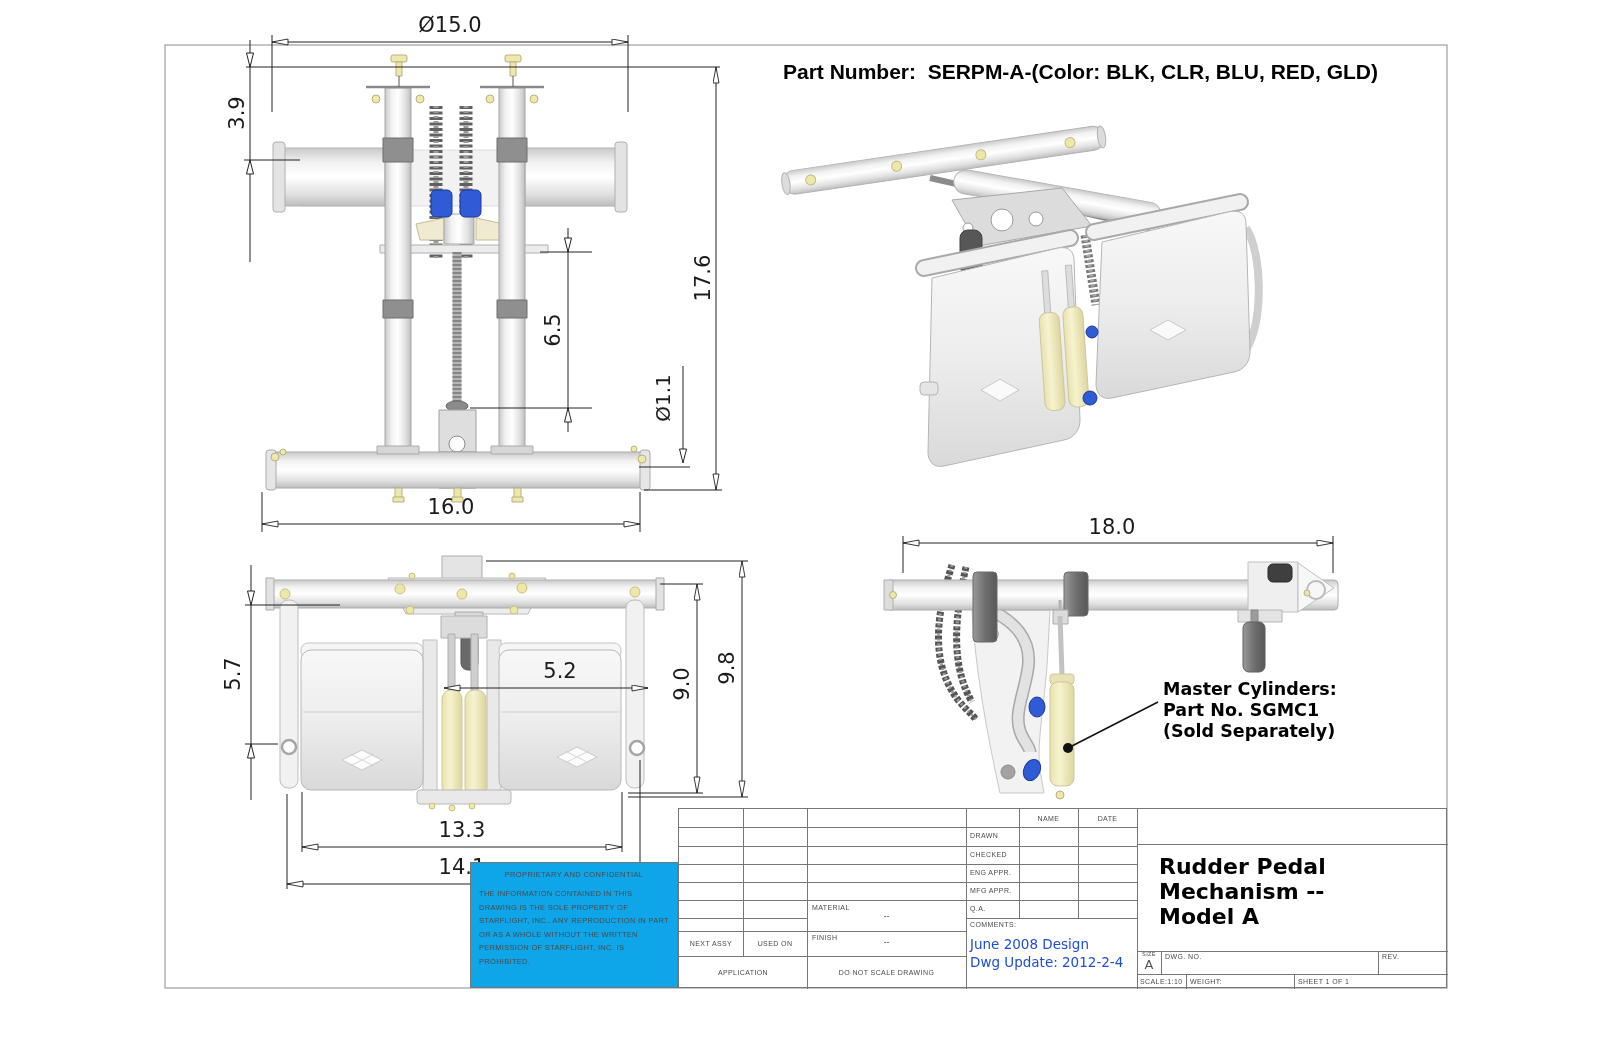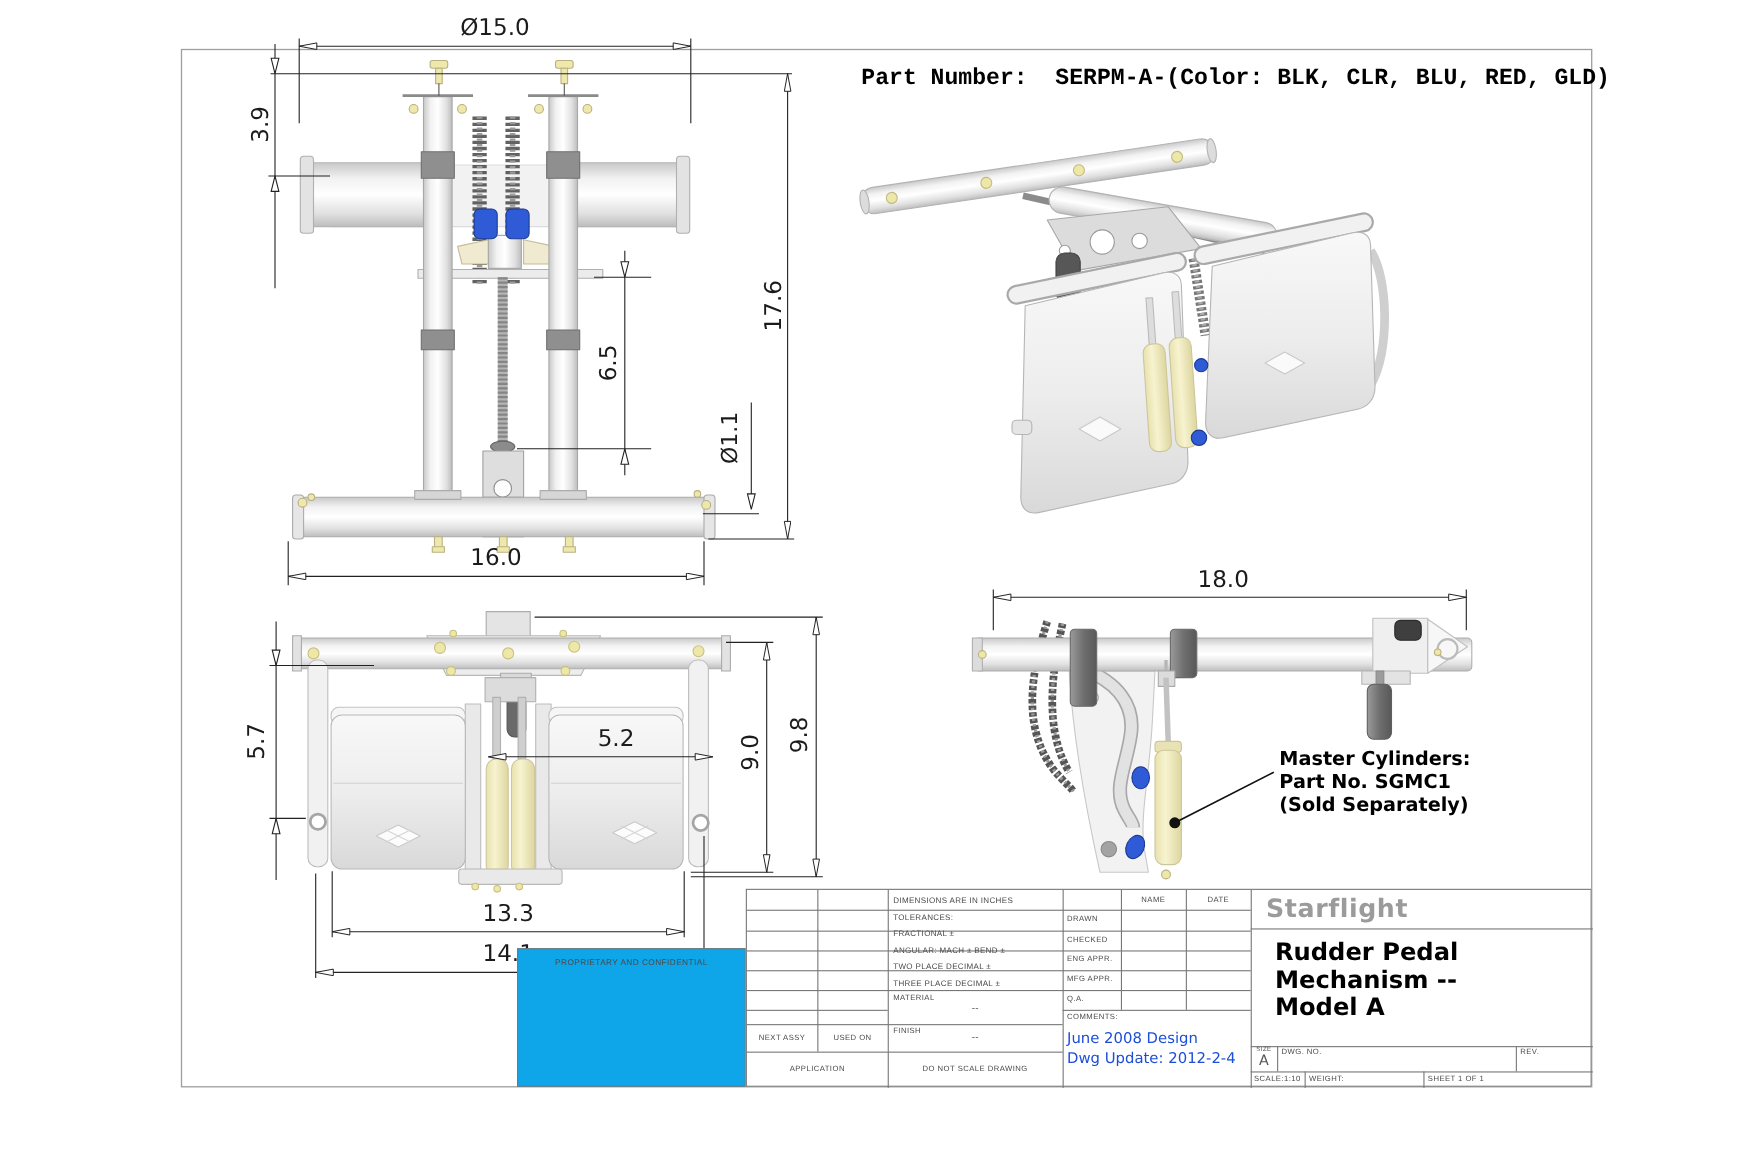--- a/index.html
+++ b/index.html
@@ -3,21 +3,21 @@
 <meta charset="utf-8">
 <style>
   html,body{margin:0;padding:0;background:#fff;}
   body{width:1604px;height:1046px;position:relative;overflow:hidden;
        font-family:"Liberation Sans",sans-serif;}
   svg.sheet{position:absolute;left:0;top:0;z-index:1;}
   .dim{font-family:"DejaVu Sans",sans-serif;font-size:21px;fill:#1b1b1b;}
   .dim-s{font-family:"DejaVu Sans",sans-serif;font-size:20px;fill:#1b1b1b;}
   .callout{font-family:"DejaVu Sans",sans-serif;font-size:17.5px;font-weight:bold;fill:#000;}
   .heading{position:absolute;left:783px;top:60px;z-index:2;white-space:pre;
-           font-family:Liberation Mono, monospace;font-weight:bold;font-size:21px;color:#000;}
+           font-family:Liberation Sans, sans-serif;font-weight:bold;font-size:21px;color:#000;}
   
   .tb{position:absolute;left:678px;top:808px;width:769px;height:180px;
       border:1px solid #777;background:#fff;box-sizing:border-box;z-index:2;}
   .prop{position:absolute;left:470px;top:862px;width:208px;height:126px;
         border:1px solid #777;background:#0ea5e9;box-sizing:border-box;z-index:2;
         color:#4a4a4a;}
   .prop .ph{font-size:7.5px;letter-spacing:.4px;text-align:center;margin-top:7px;}
   .prop .pb{font-size:7.5px;letter-spacing:.3px;line-height:1.8;margin:8px 8px 0 8px;}
   .vl,.hl{position:absolute;background:#777;}
   .vl{width:1px;} .hl{height:1px;}
@@ -362,20 +362,21 @@
     <text class="callout" x="1163" y="695">Master Cylinders:</text>
     <text class="callout" x="1163" y="716">Part No. SGMC1</text>
     <text class="callout" x="1163" y="737">(Sold Separately)</text>
   </g>
 </svg>
 
 <div class="heading">Part Number:  SERPM-A-(Color: BLK, CLR, BLU, RED, GLD)</div>
 
 <div class="prop">
   <div class="ph">PROPRIETARY AND CONFIDENTIAL</div>
+  <div class="pb">THE INFORMATION CONTAINED IN THIS DRAWING IS THE SOLE PROPERTY OF STARFLIGHT, INC..  ANY REPRODUCTION IN PART OR AS A WHOLE WITHOUT THE WRITTEN PERMISSION OF STARFLIGHT, INC. IS PROHIBITED.</div>
 </div>
 
 <div class="tb">
 
   <div class="vl" style="left:64px;top:0;height:147px;"></div>
   <div class="vl" style="left:128px;top:0;height:180px;"></div>
   <div class="vl" style="left:287px;top:0;height:180px;"></div>
   <div class="vl" style="left:340px;top:0;height:109px;"></div>
   <div class="vl" style="left:399px;top:0;height:109px;"></div>
   <div class="vl" style="left:458px;top:0;height:180px;"></div>
@@ -389,28 +390,20 @@
   <div class="hl" style="left:0;top:73px;width:458px;"></div>
   <div class="hl" style="left:0;top:91px;width:458px;"></div>
   <div class="hl" style="left:0;top:109px;width:128px;"></div>
   <div class="hl" style="left:287px;top:109px;width:171px;"></div>
   <div class="hl" style="left:0;top:122px;width:287px;"></div>
   <div class="hl" style="left:0;top:147px;width:287px;"></div>
   <div class="hl" style="left:458px;top:35px;width:311px;"></div>
   <div class="hl" style="left:458px;top:142px;width:311px;"></div>
   <div class="hl" style="left:458px;top:165px;width:311px;"></div>
 
-  <div class="cell tol" style="left:128px;top:0;width:159px;height:91px;">
-    <div>DIMENSIONS ARE IN INCHES</div>
-    <div>TOLERANCES:</div>
-    <div>FRACTIONAL ±</div>
-    <div>ANGULAR: MACH ±    BEND ±</div>
-    <div>TWO PLACE DECIMAL    ±</div>
-    <div>THREE PLACE DECIMAL  ±</div>
-  </div>
 
   <div class="cell" style="left:128px;top:91px;width:159px;height:31px;">
     <div class="lab" style="padding:4px 0 0 5px;">MATERIAL</div>
     <div class="dash" style="text-align:center;">--</div>
   </div>
   <div class="cell" style="left:128px;top:122px;width:159px;height:25px;">
     <div class="lab" style="padding:3px 0 0 5px;">FINISH</div>
     <div class="dash" style="text-align:center;margin-top:-4px;">--</div>
   </div>
   <div class="cell lab ctr" style="left:128px;top:147px;width:159px;height:33px;">DO NOT SCALE DRAWING</div>
@@ -426,21 +419,20 @@
   <div class="cell lab" style="left:287px;top:55px;width:53px;height:18px;padding:5px 0 0 4px;">ENG APPR.</div>
   <div class="cell lab" style="left:287px;top:73px;width:53px;height:18px;padding:5px 0 0 4px;">MFG APPR.</div>
   <div class="cell lab" style="left:287px;top:91px;width:53px;height:18px;padding:5px 0 0 4px;">Q.A.</div>
 
   <div class="cell" style="left:287px;top:109px;width:171px;height:71px;">
     <div class="lab" style="padding:3px 0 0 4px;">COMMENTS:</div>
     <div class="comments-line" style="padding:8px 0 0 4px;">June 2008 Design</div>
     <div class="comments-line" style="padding:2px 0 0 4px;">Dwg Update: 2012-2-4</div>
   </div>
 
-  <div class="cell company" style="left:458px;top:0;width:311px;height:35px;">Starflight</div>
   <div class="cell dwg-title" style="left:458px;top:35px;width:357px;height:107px;">
     <div>Rudder Pedal</div>
     <div>Mechanism --</div>
     <div>Model A</div>
   </div>
   <div class="cell" style="left:458px;top:142px;width:24px;height:23px;">
     <div class="lab" style="font-size:5.5px;text-align:center;">SIZE</div>
     <div class="size-a">A</div>
   </div>
   <div class="cell lab" style="left:482px;top:142px;width:217px;height:23px;padding:2px 0 0 4px;">DWG. NO.</div>

